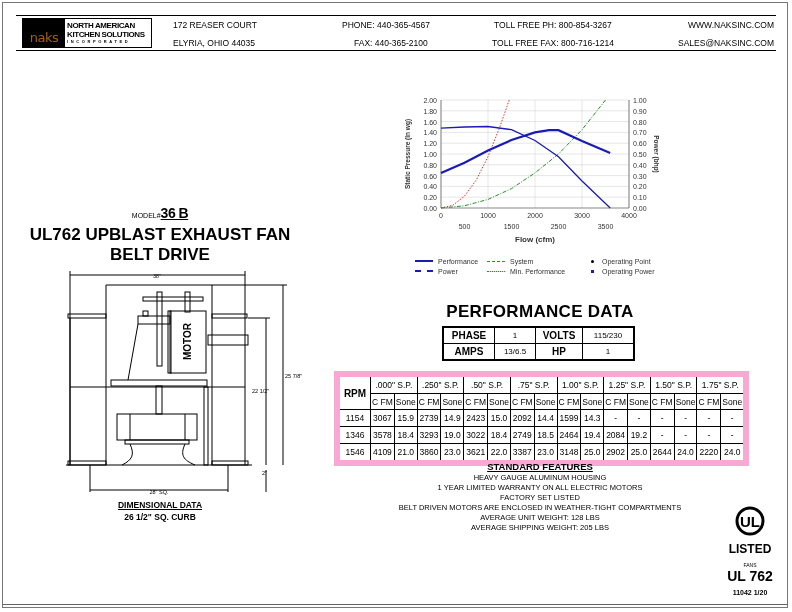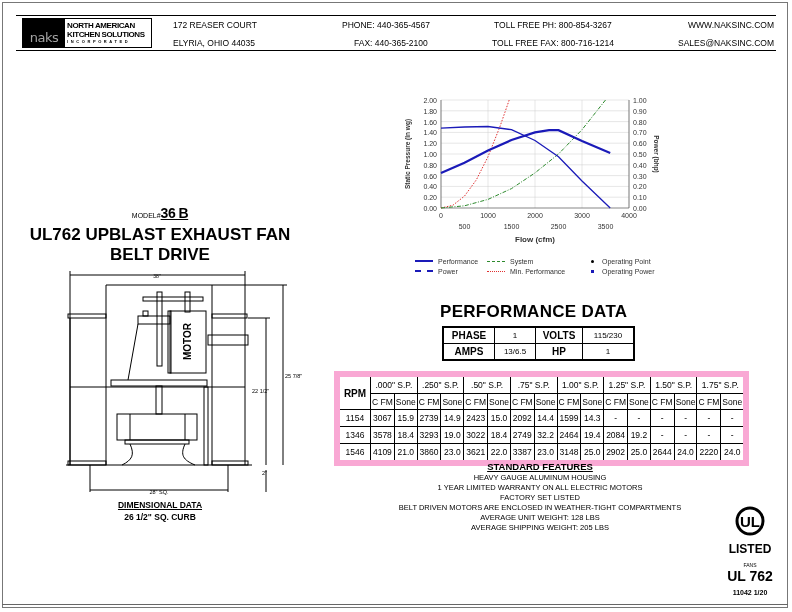--- a/index.html
+++ b/index.html
@@ -1,37 +1,37 @@
 <!DOCTYPE html>
 <html><head>
 <meta charset="utf-8">
 <style>
   html,body{margin:0;padding:0;background:#fff;}
   body{width:792px;height:612px;position:relative;overflow:hidden;font-family:"Liberation Sans",sans-serif;color:#000;}
   .frame{position:absolute;left:2px;top:2px;width:786px;height:606px;border:1px solid #777;box-sizing:border-box;}
   .hdr-line{position:absolute;left:16px;width:760px;height:1px;background:#000;}
   .logo{position:absolute;left:22px;top:18px;width:130px;height:30px;border:1px solid #000;box-sizing:border-box;display:flex;}
-  .logo .mark{width:42px;background:#000;color:#a3a3a3;font-size:13px;display:flex;align-items:flex-end;justify-content:center;padding-bottom:2px;box-sizing:border-box;font-family:"DejaVu Sans",sans-serif;letter-spacing:-0.5px;}
+  .logo .mark{width:42px;background:#000;color:#a16207;font-size:13px;display:flex;align-items:flex-end;justify-content:center;padding-bottom:2px;box-sizing:border-box;font-family:"DejaVu Sans",sans-serif;letter-spacing:-0.5px;}
   .logo .txt{flex:1;padding:1px 2px;display:flex;flex-direction:column;justify-content:center;}
   .logo .l1,.logo .l2{font-size:8px;font-weight:bold;line-height:9px;letter-spacing:-0.4px;white-space:nowrap;}
   .logo .l3{font-size:4px;font-weight:bold;letter-spacing:2.6px;line-height:6px;}
   .hcell{position:absolute;font-size:8.5px;line-height:10px;white-space:nowrap;}
   .title-block{position:absolute;left:0;width:320px;text-align:center;}
   .model{top:205px;font-size:7px;}
   .model b{font-size:14px;text-decoration:underline;letter-spacing:-0.5px;}
   .t1{top:225px;font-size:17px;font-weight:bold;}
   .t2{top:245px;font-size:17px;font-weight:bold;text-align:center;}
   .dim-title{position:absolute;left:60px;width:200px;text-align:center;top:500px;font-size:8.5px;font-weight:bold;}
   .dim-title span{text-decoration:underline;}
   .dim-sub{position:absolute;left:60px;width:200px;text-align:center;top:512px;font-size:8.5px;font-weight:bold;}
   .legend{position:absolute;left:415px;top:256px;font-size:7px;color:#333;}
   .legend .row{display:flex;height:10px;align-items:center;}
   .legend .it{display:flex;align-items:center;}
   .legend .sw{width:18px;height:0;margin-right:5px;}
-  .perf-title{position:absolute;left:440px;top:302px;width:200px;text-align:left;font-size:17px;font-weight:bold;letter-spacing:0.3px;}
+  .perf-title{position:absolute;left:440px;top:302px;width:200px;text-align:center;font-size:17px;font-weight:bold;letter-spacing:0.3px;}
   table{border-collapse:collapse;padding-left:39px;}
   .spec{position:absolute;left:442px;top:326px;border:2px solid #000;}
   .spec td{border:1px solid #000;text-align:center;height:15px;padding:0;font-size:8px;}
   .spec td.k{font-weight:bold;font-size:10px;}
   .perf{position:absolute;left:334px;top:371px;border:6px solid #f9a8d4;}
   .perf td{border:1px solid #000;text-align:center;font-size:8.5px;height:16px;padding:0 1px;white-space:nowrap;}
   .perf td.rpmh{font-weight:bold;font-size:10px;width:28px;}
   .perf tr.sub td{height:15px;}
   .features{position:absolute;left:370px;top:462px;width:340px;text-align:center;font-size:7.5px;line-height:10px;}
   .features .ft{font-size:9.5px;font-weight:bold;text-decoration:underline;margin-bottom:1px;}
@@ -311,21 +311,21 @@
       </tr>
       <tr>
         <td>1346</td>
         <td>3578</td>
         <td>18.4</td>
         <td>3293</td>
         <td>19.0</td>
         <td>3022</td>
         <td>18.4</td>
         <td>2749</td>
-        <td>32.2</td>
+        <td>18.5</td>
         <td>2464</td>
         <td>19.4</td>
         <td>2084</td>
         <td>19.2</td>
         <td>-</td>
         <td>-</td>
         <td>-</td>
         <td>-</td>
       </tr>
       <tr>

